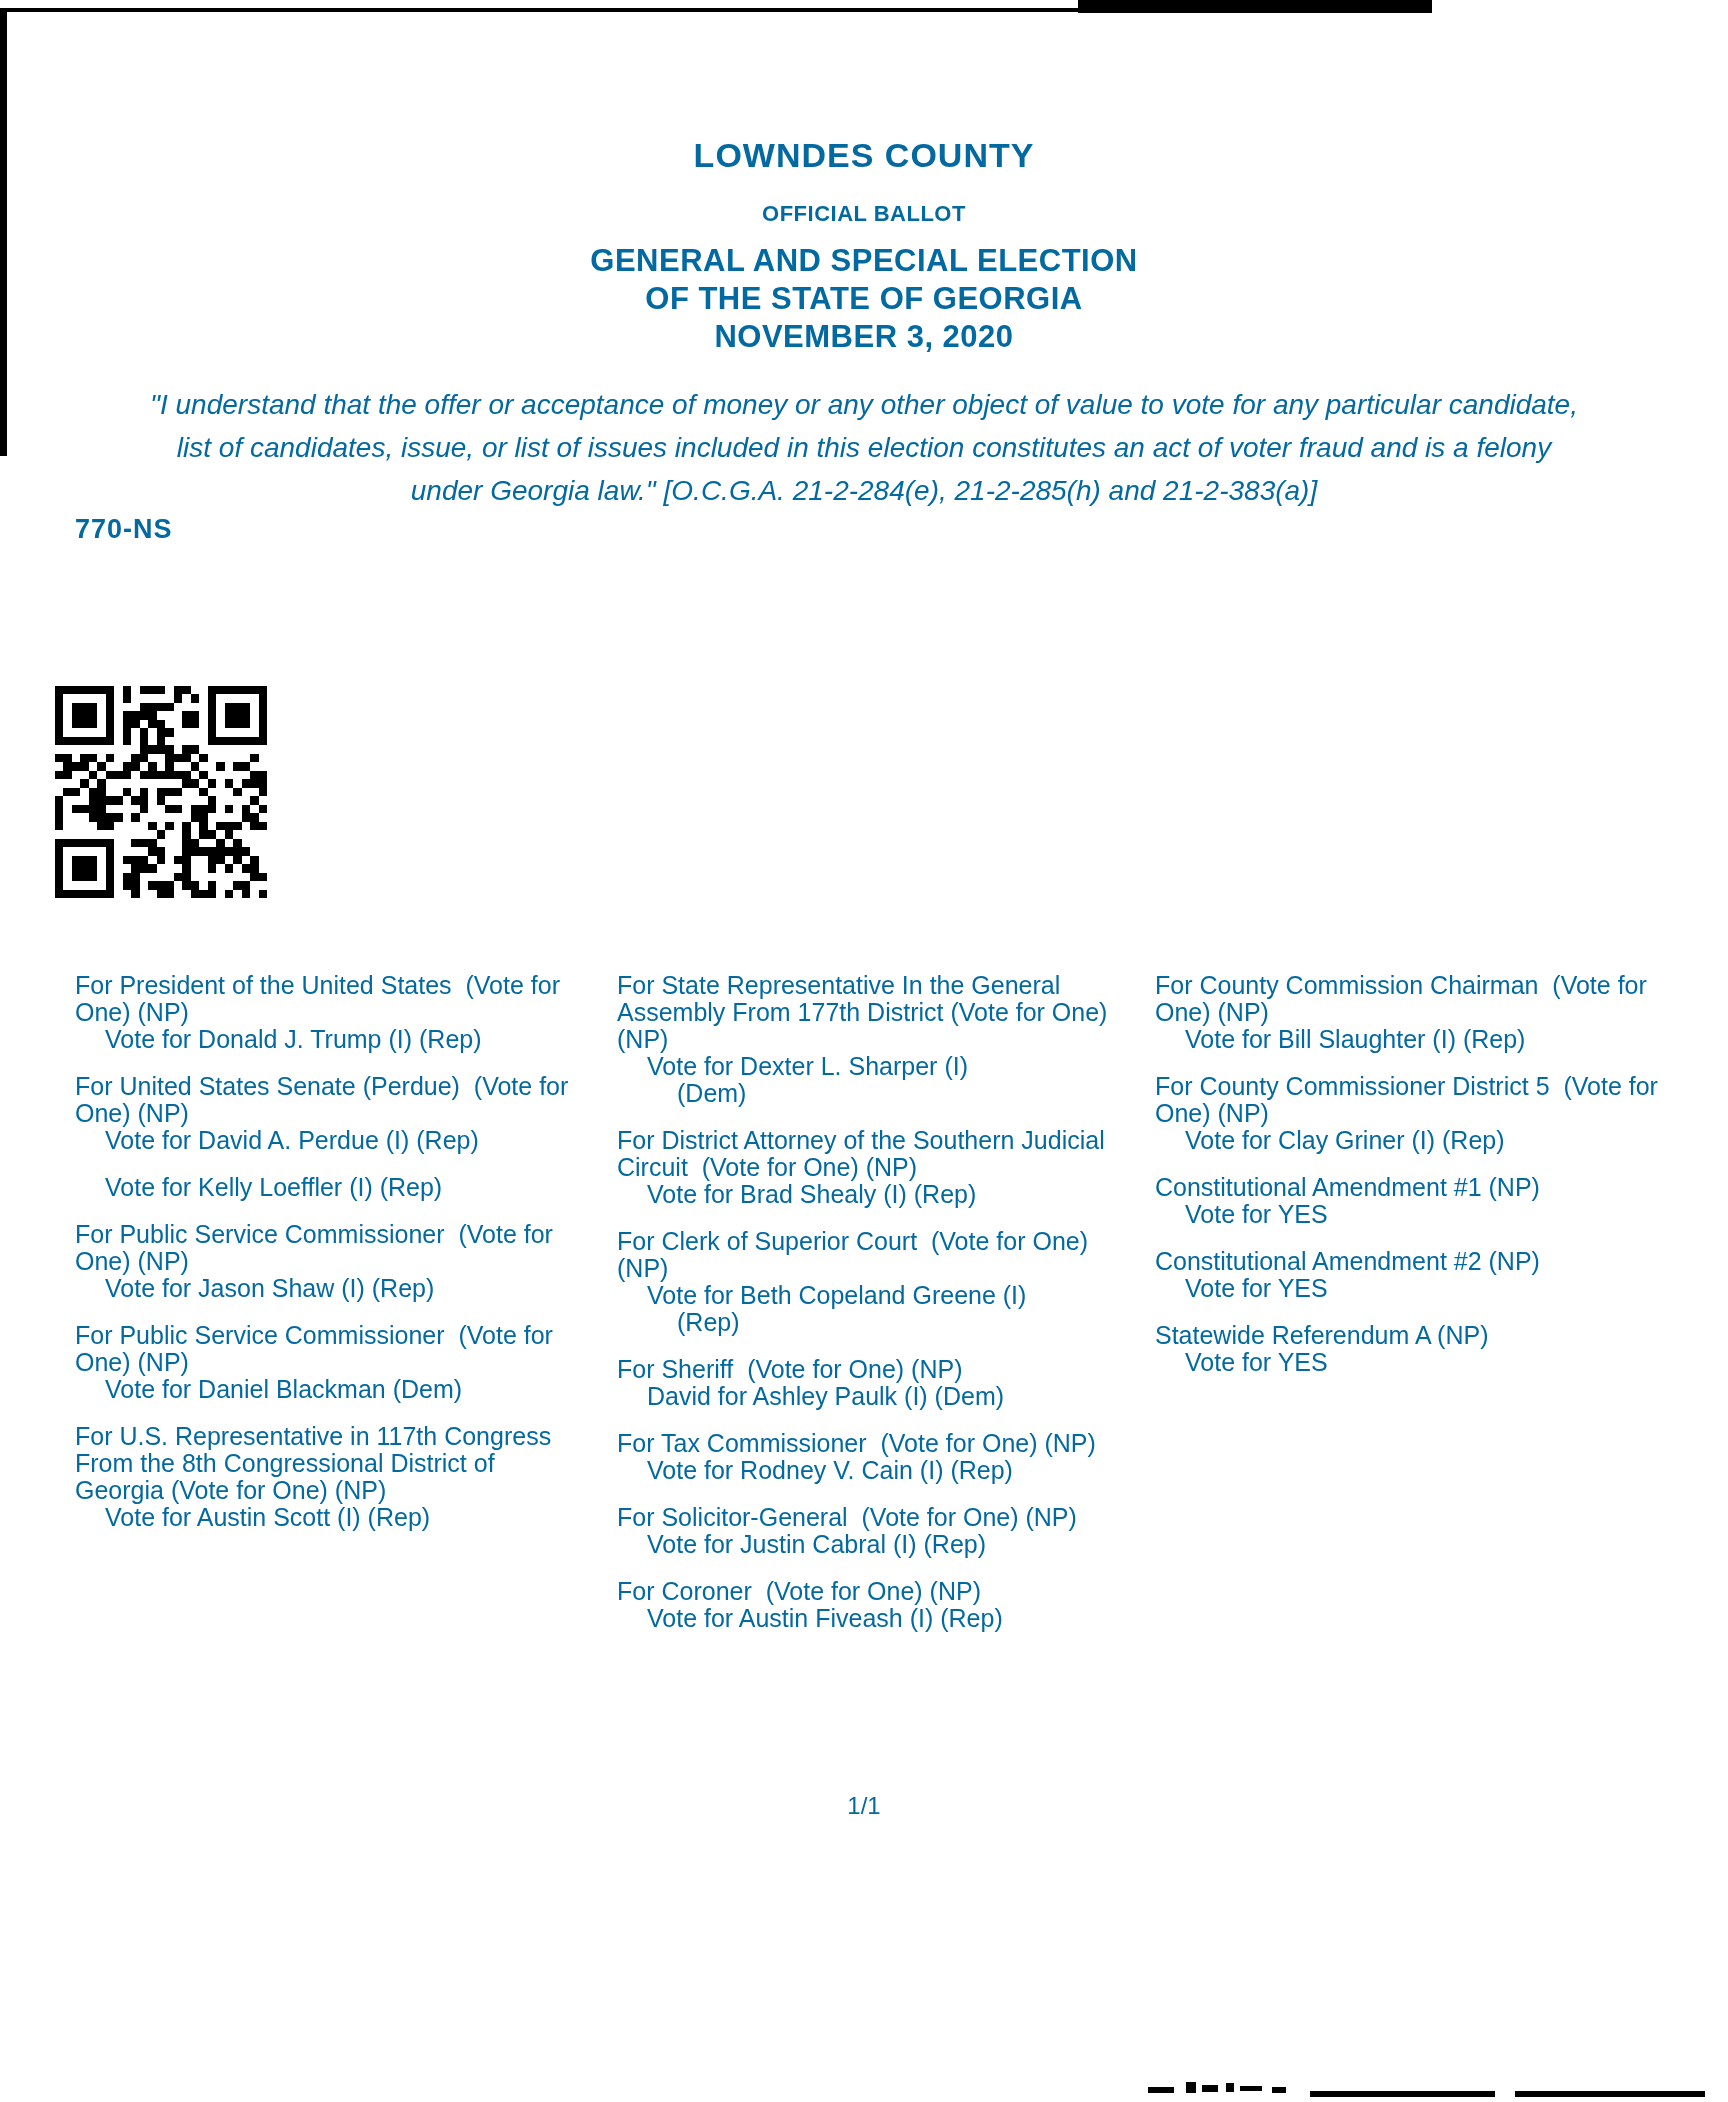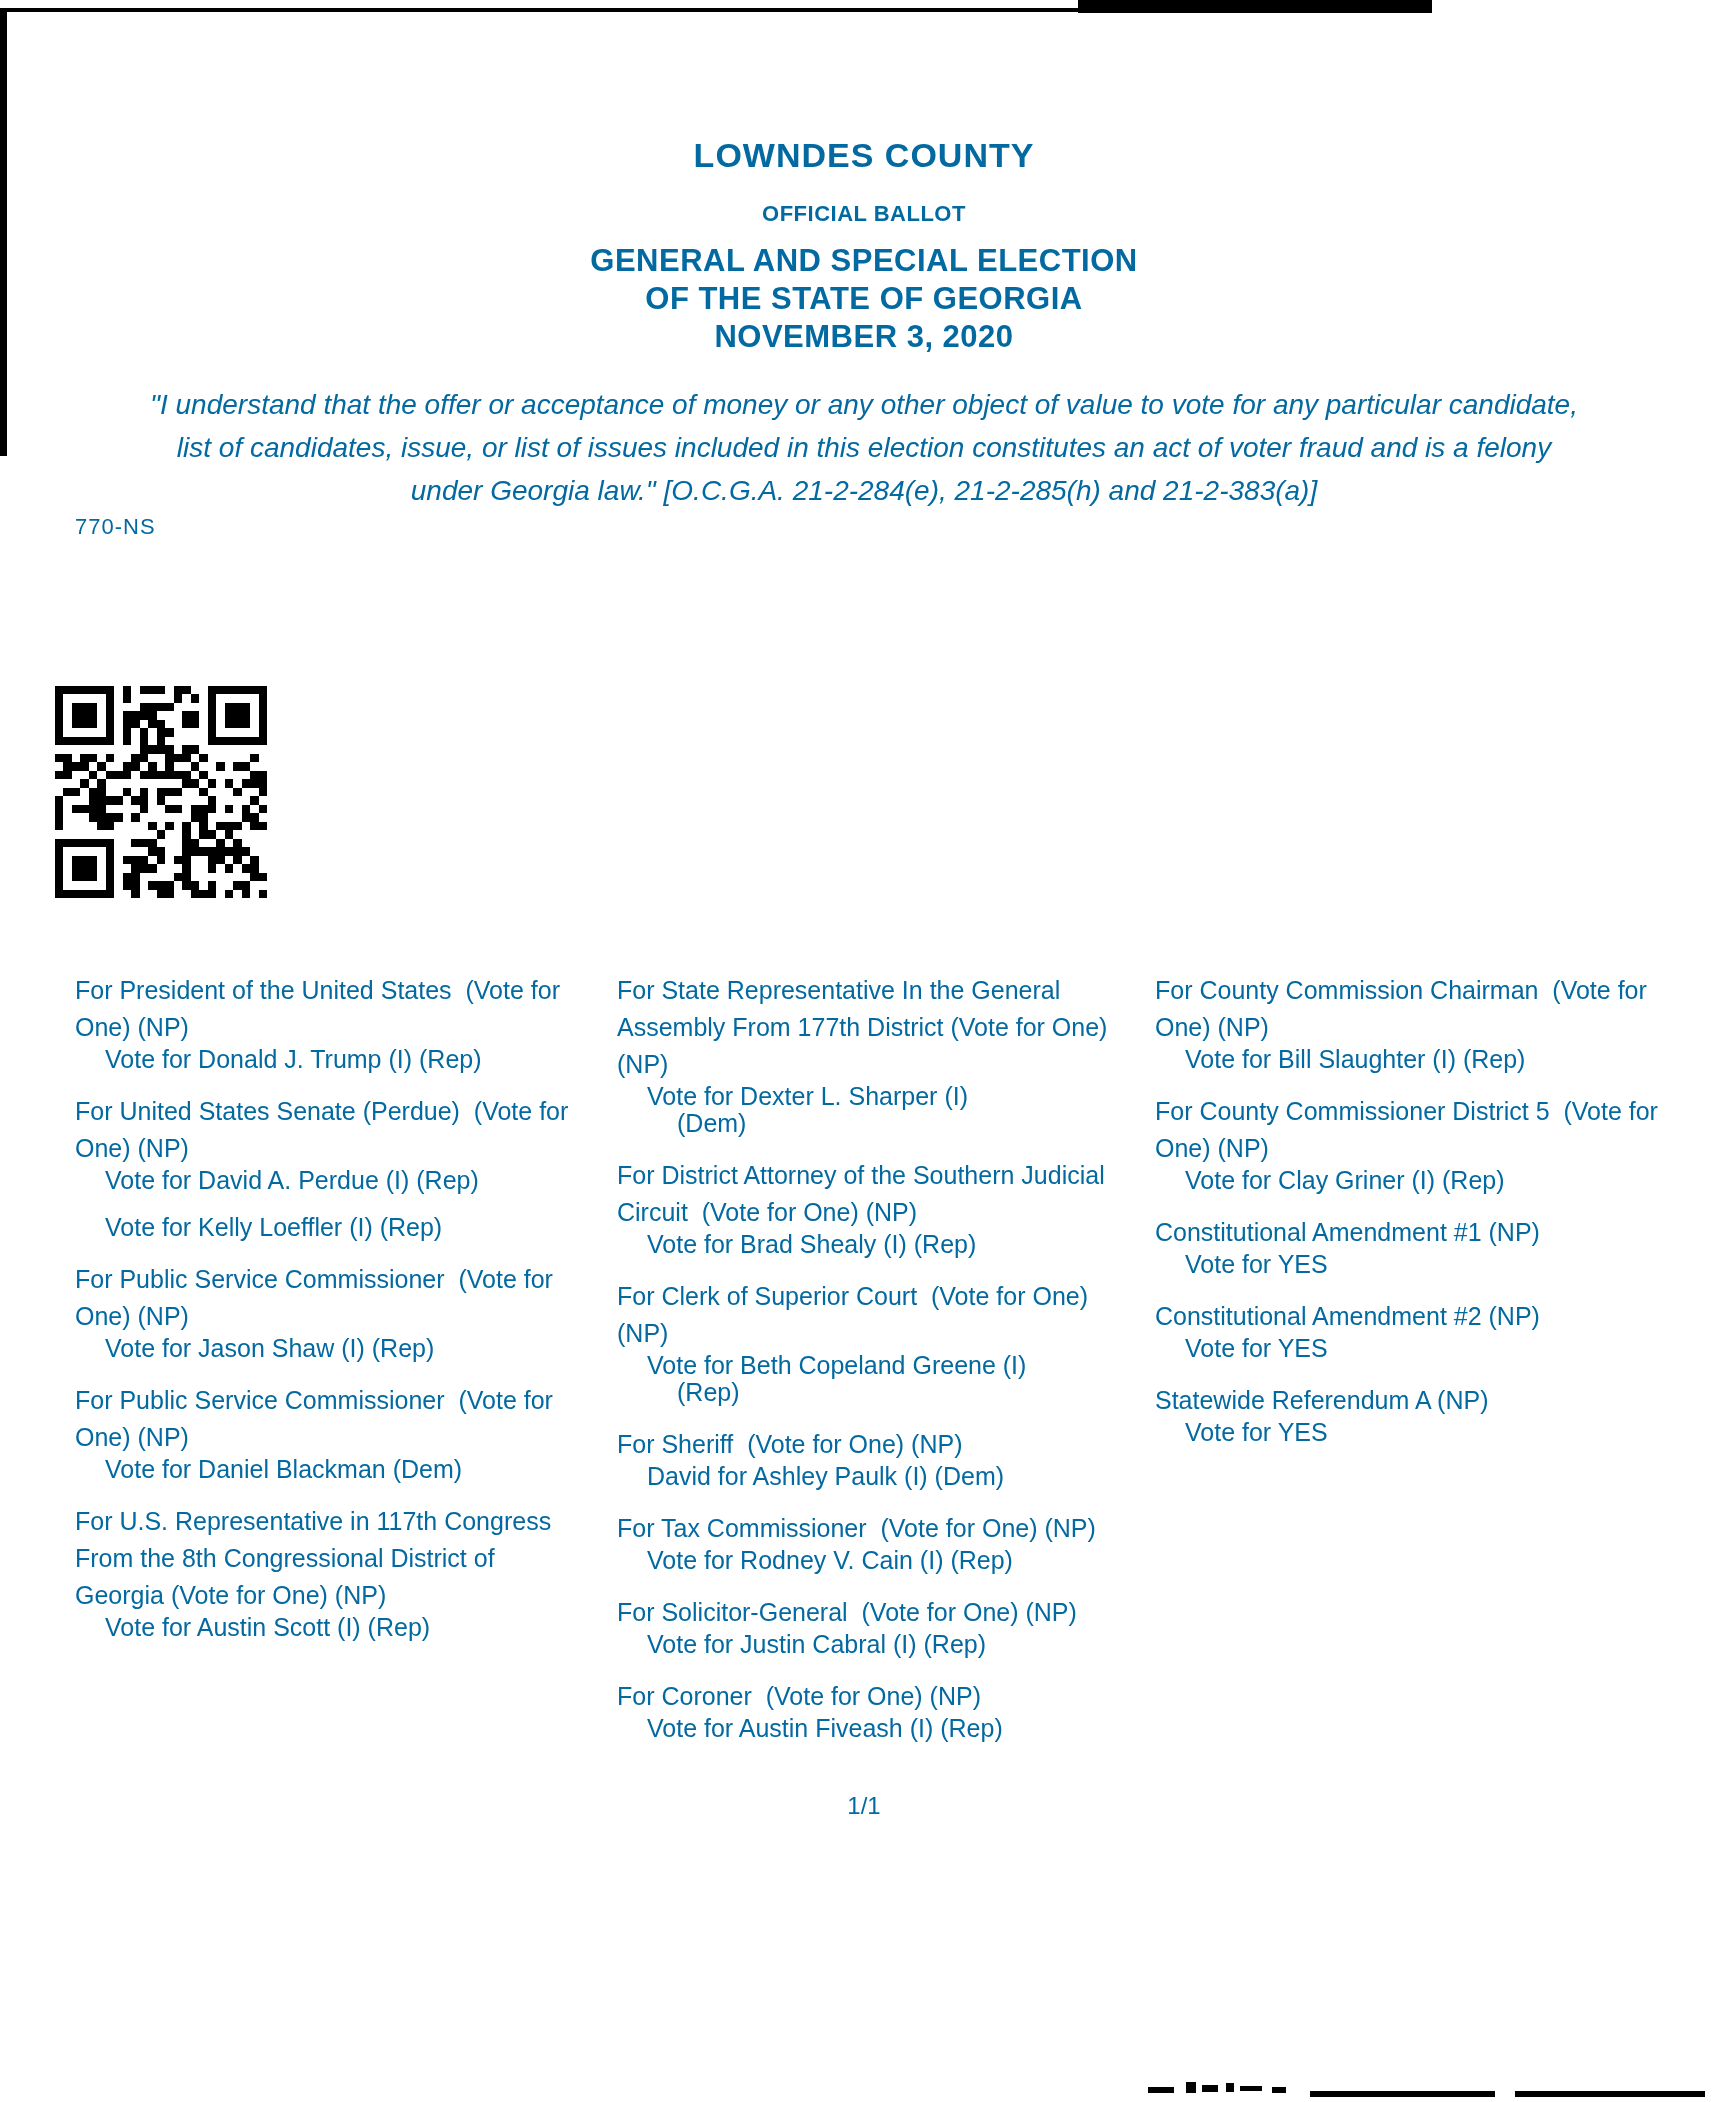--- a/index.html
+++ b/index.html
@@ -35,42 +35,43 @@
     top:383px;left:0;right:0;
     text-align:center;
     font-style:italic;
     font-size:28px;
     line-height:43px;
   }
   
   .ballot-style{
     position:absolute;
     top:514px;left:75px;
-    font-size:22px;
+    font-size:27px;
     letter-spacing:1px;
+    font-weight:bold;
   }
   
   .qr{
     position:absolute;
     top:683px;left:55px;
     width:212px;height:218px;
   }
   .qr svg{width:100%;height:100%;}
   
   .columns{
     position:absolute;
     top:972px;left:75px;
     display:grid;
     grid-template-columns:512px 508px 548px;
     column-gap:30px;
   }
   .contest{margin:0 0 20px 0;}
   .contest-title{
     font-size:25px;
-    line-height:37px;
+    line-height:27px;
     white-space:pre-wrap;
   }
   .vote-line{
     font-size:25px;
     line-height:27px;
     padding-left:30px;
     white-space:pre-wrap;
   }
   .vote-cont{padding-left:60px;}
   

